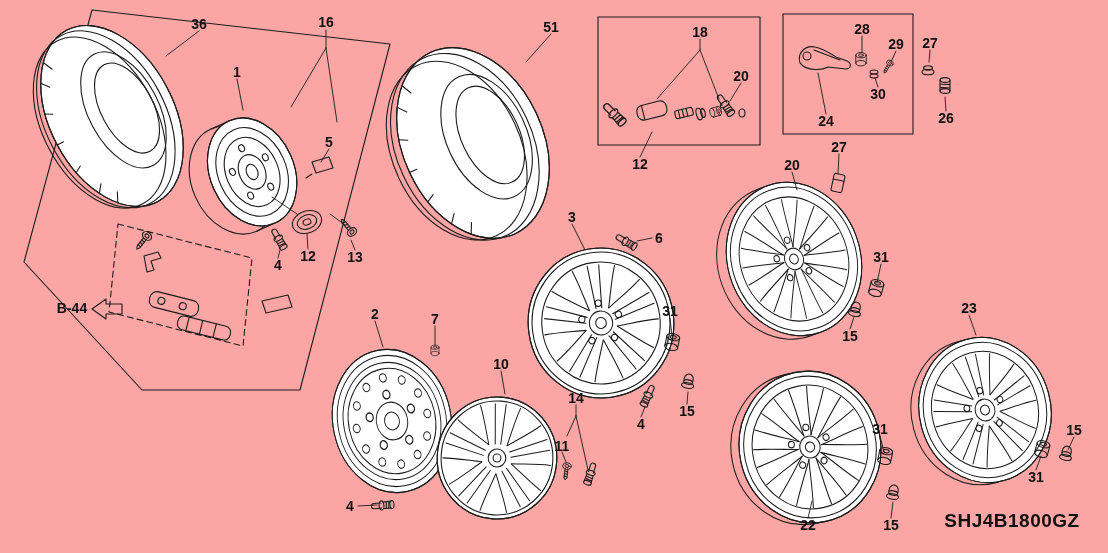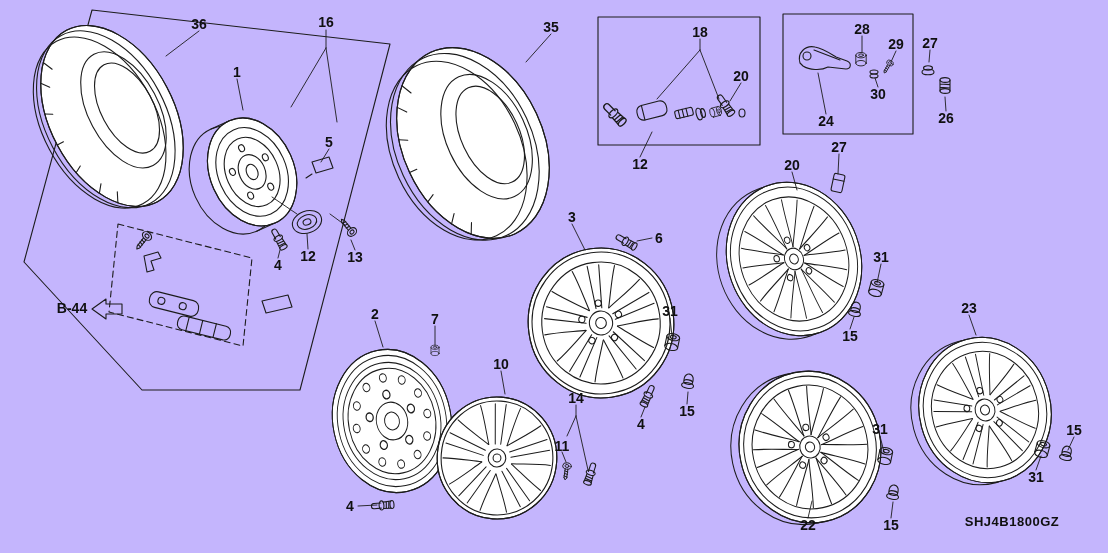--- a/index.html
+++ b/index.html
@@ -1,28 +1,28 @@
 <!DOCTYPE html>
 <html><head>
 <meta charset="utf-8">
 <style>
   html,body { margin:0; padding:0; background:#fff; }
   .stage {
-    position:relative; width:1108px; height:553px; background:#c4b5fd;
+    position:relative; width:1108px; height:553px; background:#fca5a5;
     font-family:"Liberation Sans", sans-serif; overflow:hidden;
   }
   .art { position:absolute; left:0; top:0; }
   .ink { stroke:#1c1c1c; fill:none; stroke-width:1.1; stroke-linecap:round; stroke-linejoin:round; }
   .ld  { stroke-width:0.9; }
   .dash { stroke-dasharray:6 4; }
   .callout {
     position:absolute; transform:translate(-50%,-50%);
     font-weight:bold; font-size:14px; color:#101010; white-space:nowrap;
   }
-  .code { font-size:13px; letter-spacing:0.5px; }
+  .code { font-size:19px; letter-spacing:0.5px; }
 </style>
 </head>
 <body>
 
 <div class="stage">
 
 <svg class="art" width="1108" height="553" viewBox="0 0 1108 553">
   <g class="ink">
     <defs>
       <g id="valve">
@@ -358,21 +358,21 @@
   </g>
 </svg>
 
 <span class="callout" style="left:199px;top:24px">36</span>
 <span class="callout" style="left:326px;top:22px">16</span>
 <span class="callout" style="left:237px;top:72px">1</span>
 <span class="callout" style="left:329px;top:142px">5</span>
 <span class="callout" style="left:308px;top:256px">12</span>
 <span class="callout" style="left:278px;top:265px">4</span>
 <span class="callout" style="left:355px;top:257px">13</span>
-<span class="callout" style="left:551px;top:27px">35</span>
+<span class="callout" style="left:551px;top:27px">51</span>
 <span class="callout" style="left:700px;top:32px">18</span>
 <span class="callout" style="left:741px;top:76px">20</span>
 <span class="callout" style="left:640px;top:164px">12</span>
 <span class="callout" style="left:862px;top:29px">28</span>
 <span class="callout" style="left:896px;top:44px">29</span>
 <span class="callout" style="left:930px;top:43px">27</span>
 <span class="callout" style="left:878px;top:94px">30</span>
 <span class="callout" style="left:826px;top:121px">24</span>
 <span class="callout" style="left:946px;top:118px">26</span>
 <span class="callout" style="left:792px;top:165px">20</span>

